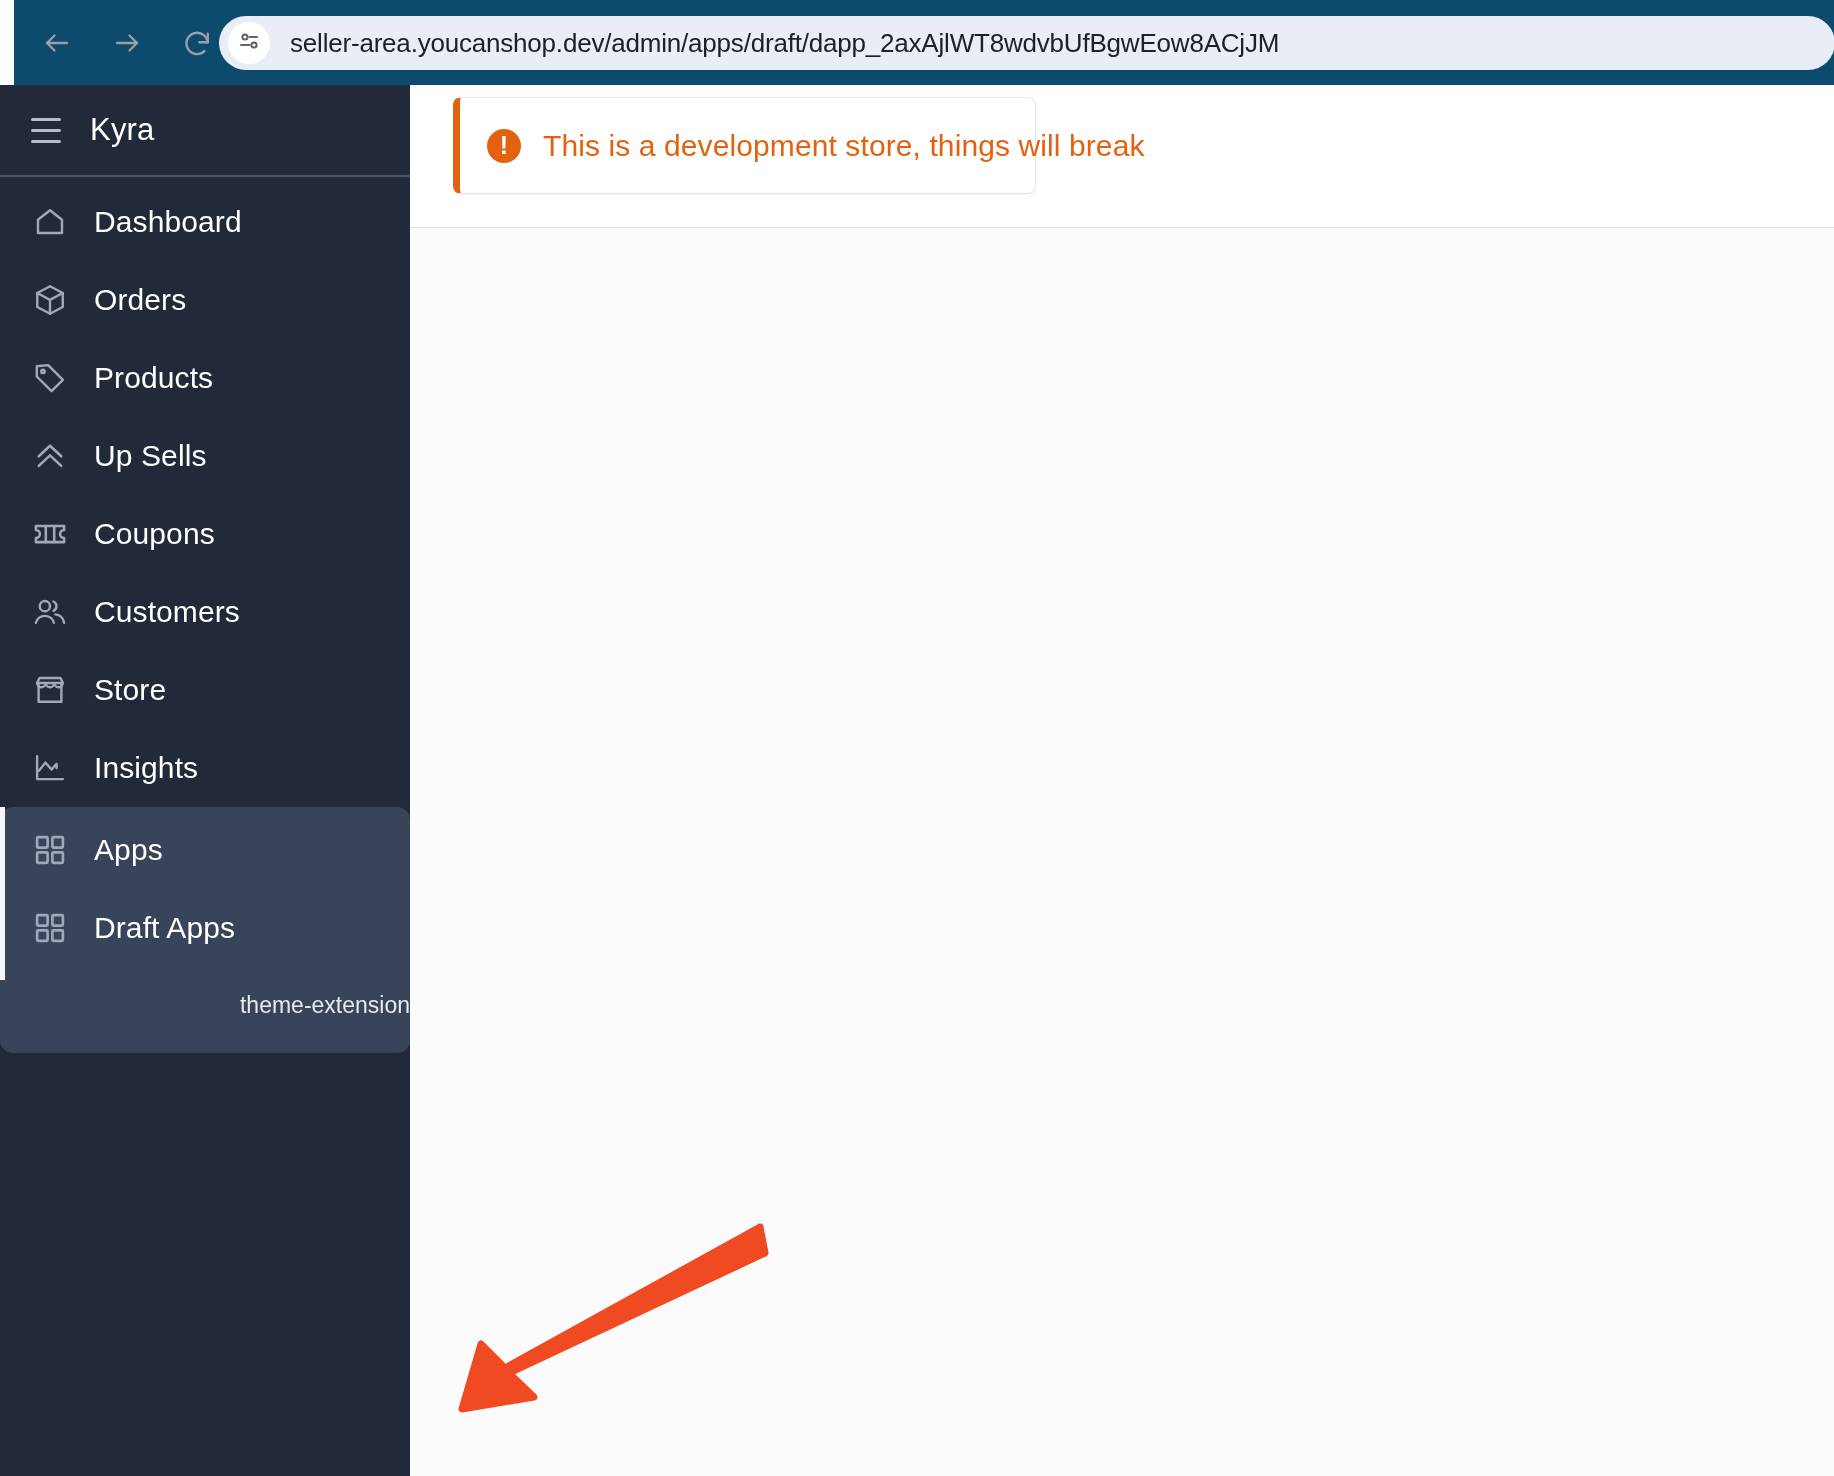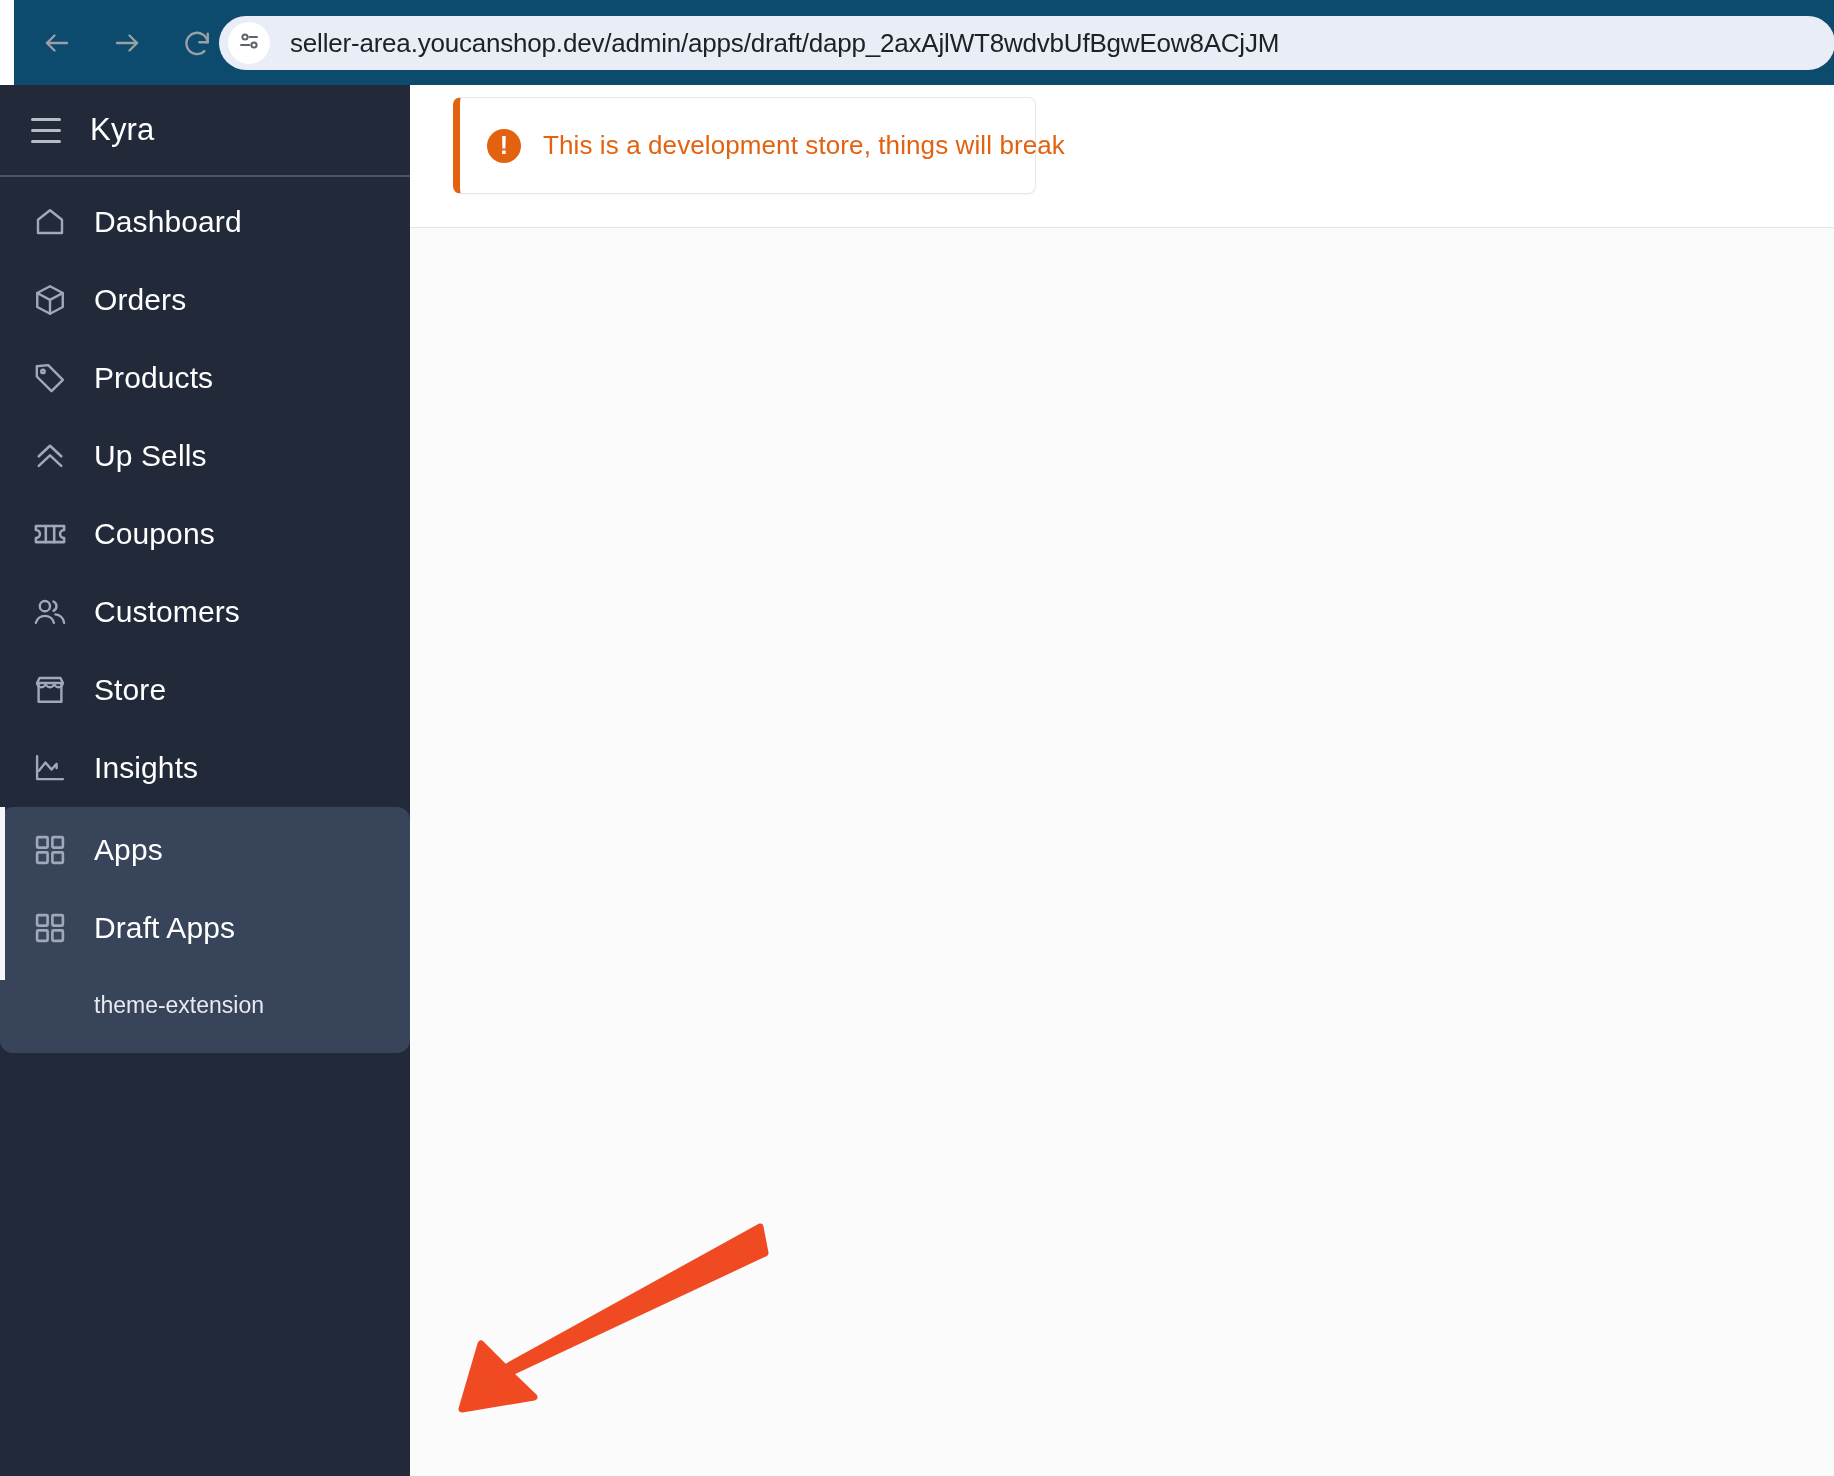--- a/index.html
+++ b/index.html
@@ -142,20 +142,21 @@
     left: 0; top: 0;
     width: 5px;
     height: 173px;
     background: #f5f7fa;
   }
   #sub-item-theme-extension {
     height: 76px;
     display: flex;
     align-items: center;
     padding-left: 94px;
+    justify-content: flex-end;
   }
   #sub-item-theme-extension .sub-label {
     color: #e7eaef;
     font-size: 23px;
   }
 
   
   #main-content {
     position: absolute;
     top: 0; left: 410px;
@@ -191,21 +192,21 @@
     color: #ffffff;
     display: flex; align-items: center; justify-content: center;
     font-size: 25px;
     font-weight: bold;
     line-height: 1;
     flex: 0 0 auto;
   }
   #banner-message {
     margin-left: 22px;
     color: #e2620f;
-    font-size: 26px;
+    font-size: 30px;
     letter-spacing: 0.1px;
     white-space: nowrap;
   }
 
   #content-body {
     position: relative;
     height: 1248px;
     background: #fbfbfb;
   }
 

